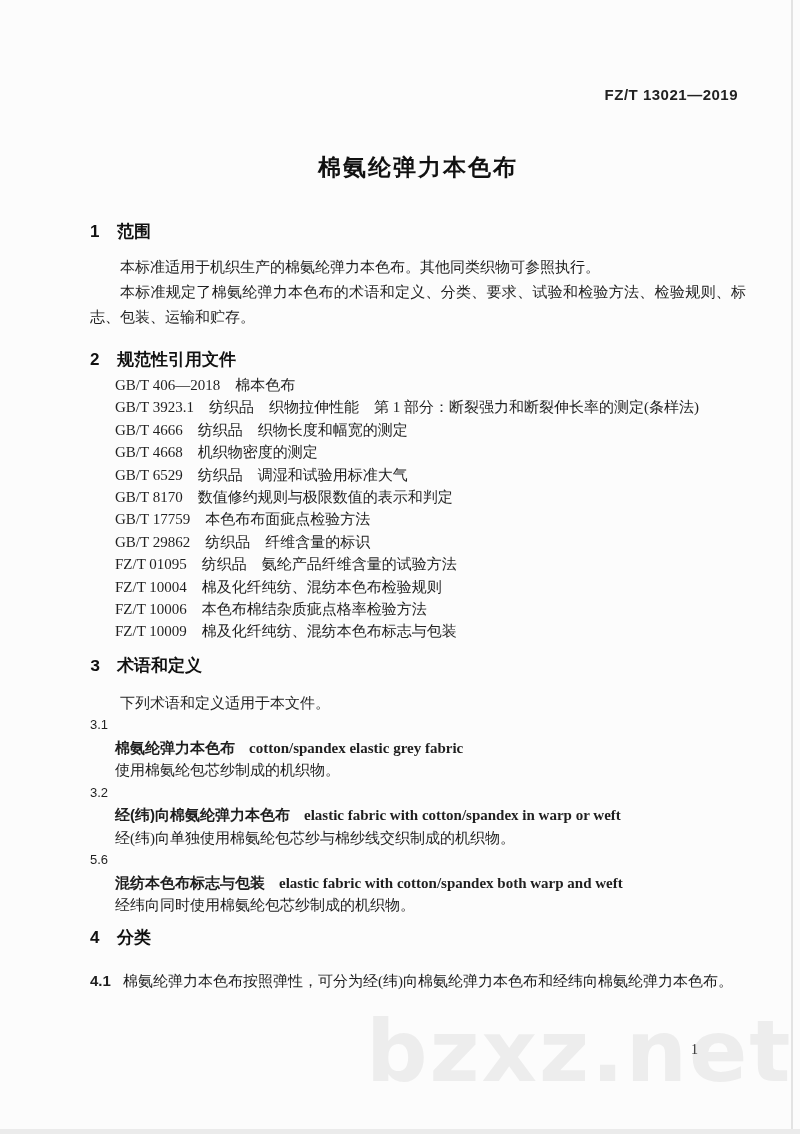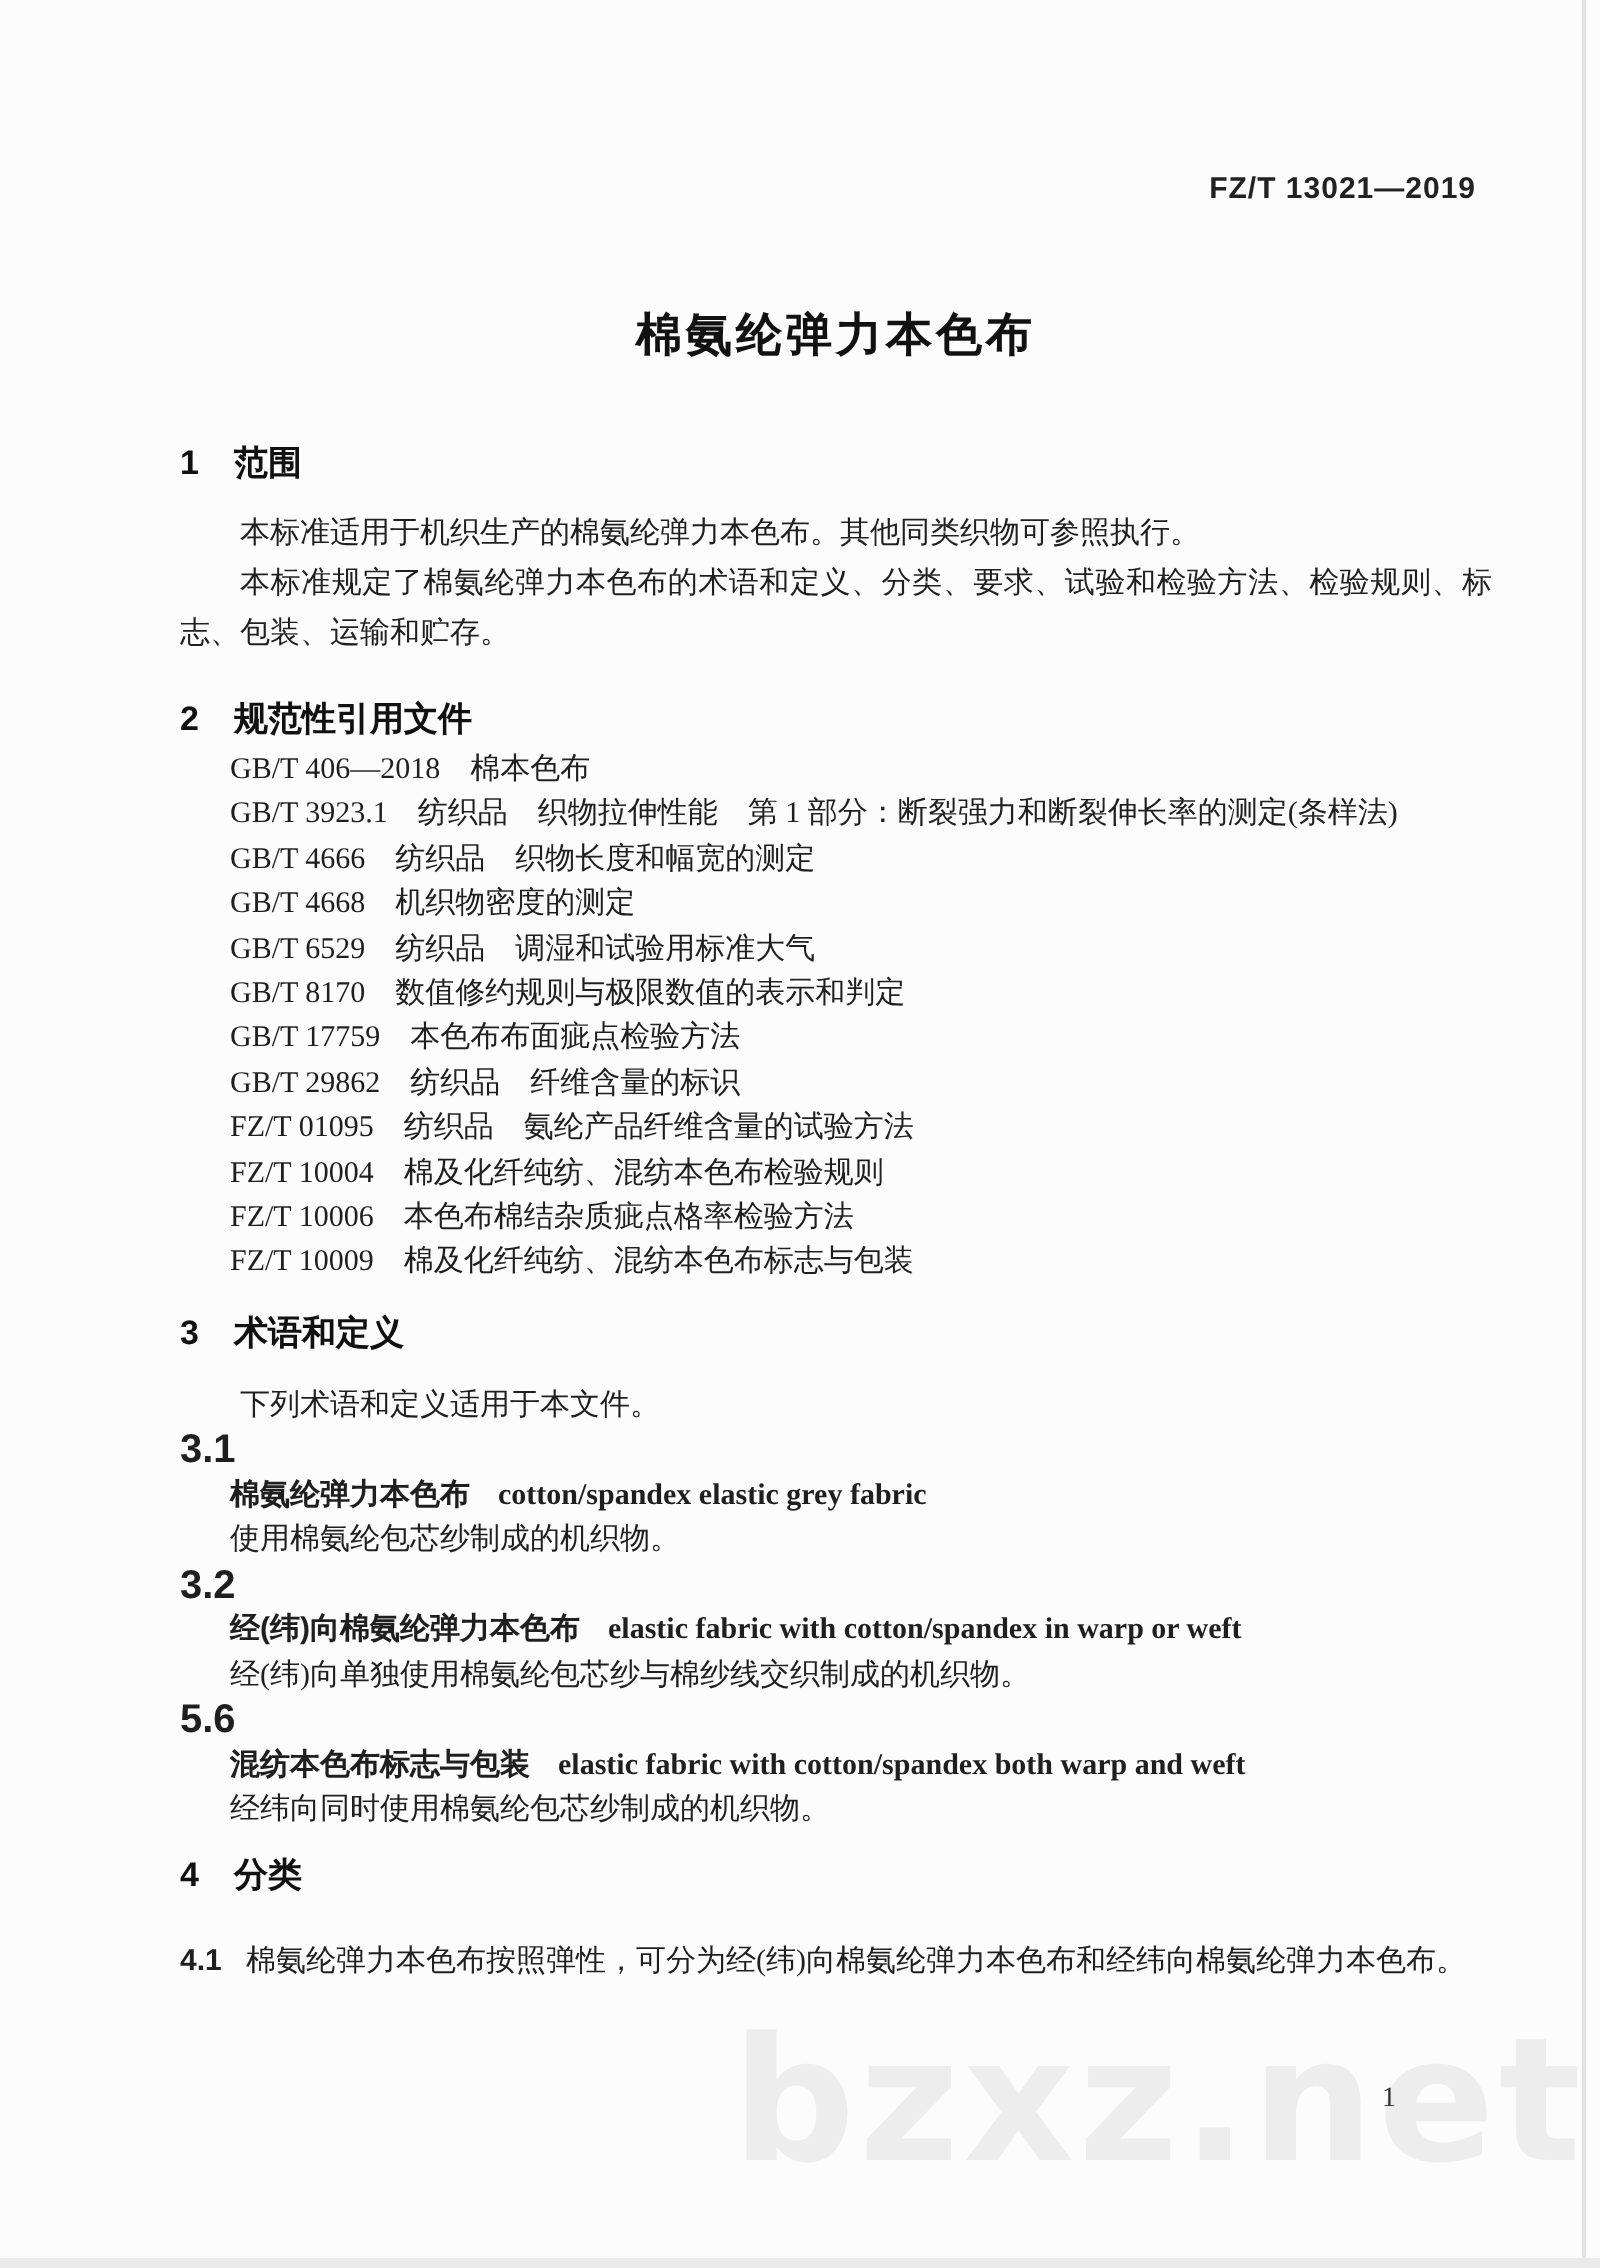--- a/index.html
+++ b/index.html
@@ -68,21 +68,21 @@
     font-family: "Liberation Sans", "DejaVu Sans", sans-serif;
     font-weight: 700;
     font-size: 17px;
     line-height: 20px;
     color: #111;
     margin: 0;
   }
   .sec-heading .h-num { display: inline-block; min-width: 27px; }
   #s1-heading { margin-top: 39px; }
   #s2-heading { margin-top: 20px; }
-  #s3-heading { margin-top: 14px; }
+  #s3-heading { margin-top: 14px; font-family: Liberation Mono, monospace; }
   #s4-heading { margin-top: 11px; }
   .para {
     font-size: 15px;
     line-height: 25px;
     text-align: justify;
     text-indent: 2em;
     margin: 0;
     color: #1f1f1f;
   }
   .para-group { margin-top: 13px; }
@@ -92,22 +92,22 @@
     margin: 4px 0 0 0;
     padding: 0 0 0 25px;
     font-size: 15px;
     line-height: 22.4px;
   }
   .ref-list li { white-space: nowrap; }
   .s3-intro { margin-top: 15px; font-size:15px; line-height:22.5px; }
   .terms { margin-top: 0; }
   .term-num {
     font-family: "Liberation Sans", "DejaVu Sans", sans-serif;
-    font-weight: 700;
-    font-size: 20px;
+    font-weight: 400;
+    font-size: 13px;
     line-height: 22.5px;
   }
   .term-line {
     padding-left: 25px;
     font-size: 15px;
     line-height: 22.5px;
     font-weight: 700;
     white-space: nowrap;
   }
   .term-zh { font-family: "Liberation Sans", "DejaVu Sans", sans-serif; }

